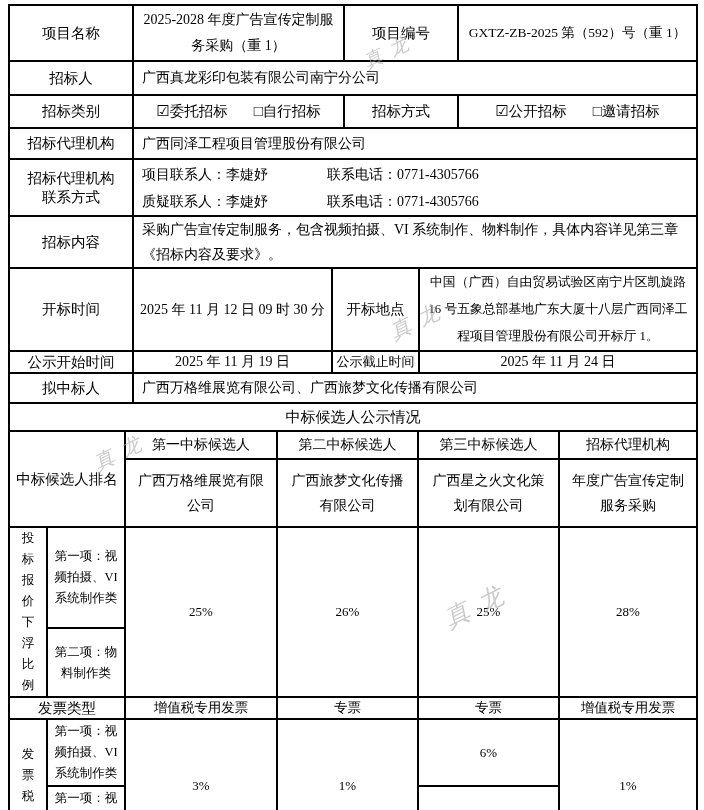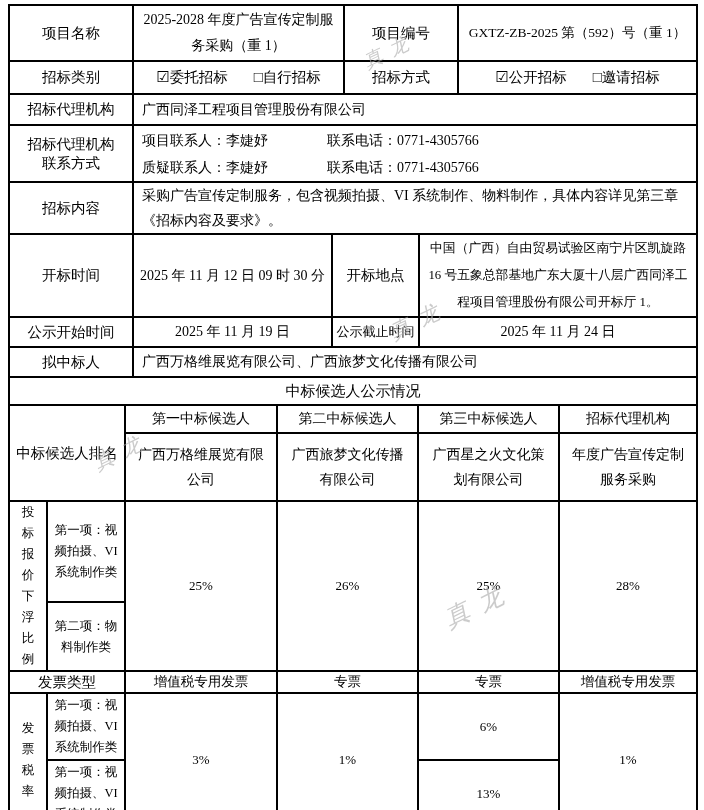--- a/index.html
+++ b/index.html
@@ -61,20 +61,24 @@
         <col style="width:114px">
         <col style="width:239px">
       </colgroup>
     <tbody>
         <tr style="height:56px">
       <td class="lbl">项目名称</td>
       <td class="wrapcell">2025-2028 年度广告宣传定制服务采购（重 1）</td>
       <td class="lbl">项目编号</td>
       <td class="code">GXTZ-ZB-2025 第（592）号（重 1）</td>
     </tr>
+    <tr style="height:34px">
+      <td class="lbl">招标人</td>
+      <td colspan="3" class="left">广西真龙彩印包装有限公司南宁分公司</td>
+    </tr>
     <tr style="height:33px">
       <td class="lbl">招标类别</td>
       <td>
         <div class="chk">
           <span><span class="box">☑</span><span>委托招标</span></span>
           <span><span class="box">□</span><span>自行招标</span></span>
         </div>
       </td>
       <td class="lbl">招标方式</td>
       <td>
@@ -118,21 +122,21 @@
         <col style="width:87px">
         <col style="width:278px">
       </colgroup>
     <tbody>
         <tr style="height:82px">
       <td class="lbl">开标时间</td>
       <td>2025 年 11 月 12 日 09 时 30 分</td>
       <td class="lbl">开标地点</td>
       <td class="addr">中国（广西）自由贸易试验区南宁片区凯旋路 16 号五象总部基地广东大厦十八层广西同泽工程项目管理股份有限公司开标厅 1。</td>
     </tr>
-    <tr style="height:30px">
+    <tr style="height:22px">
       <td class="lbl">公示开始时间</td>
       <td>2025 年 11 月 19 日</td>
       <td class="smalllbl">公示截止时间</td>
       <td>2025 年 11 月 24 日</td>
     </tr>
   </tbody>
     </table>
 
   <table class="stack">
     <colgroup>

